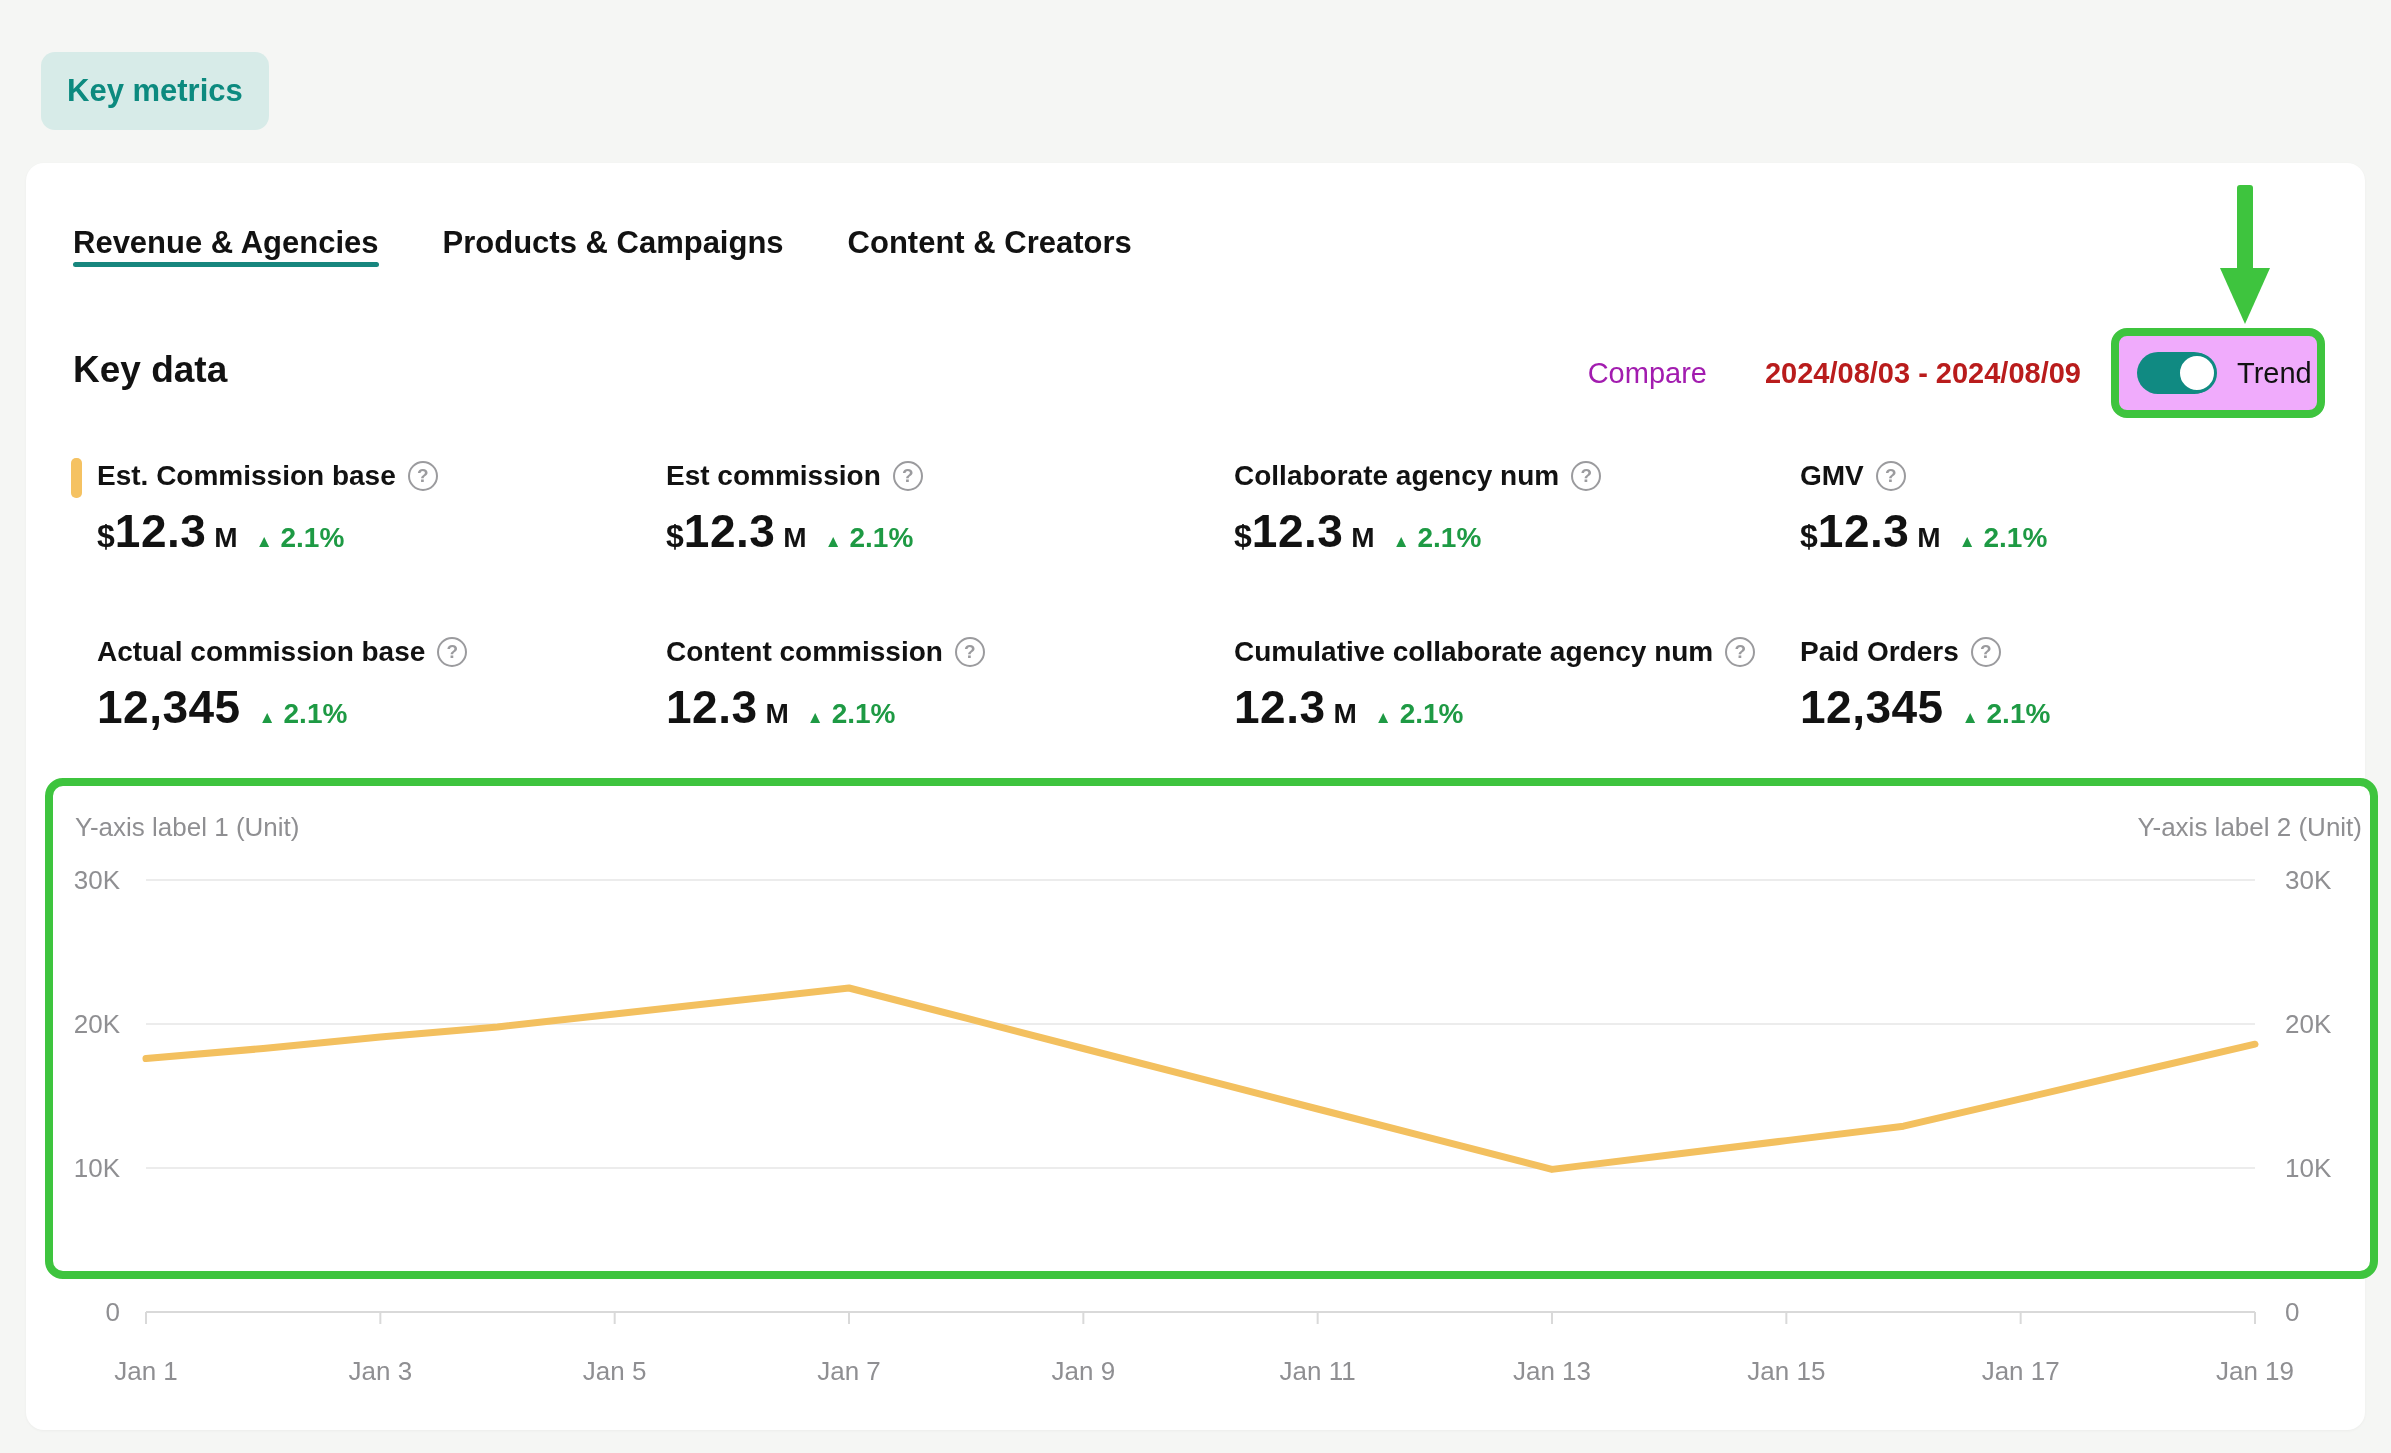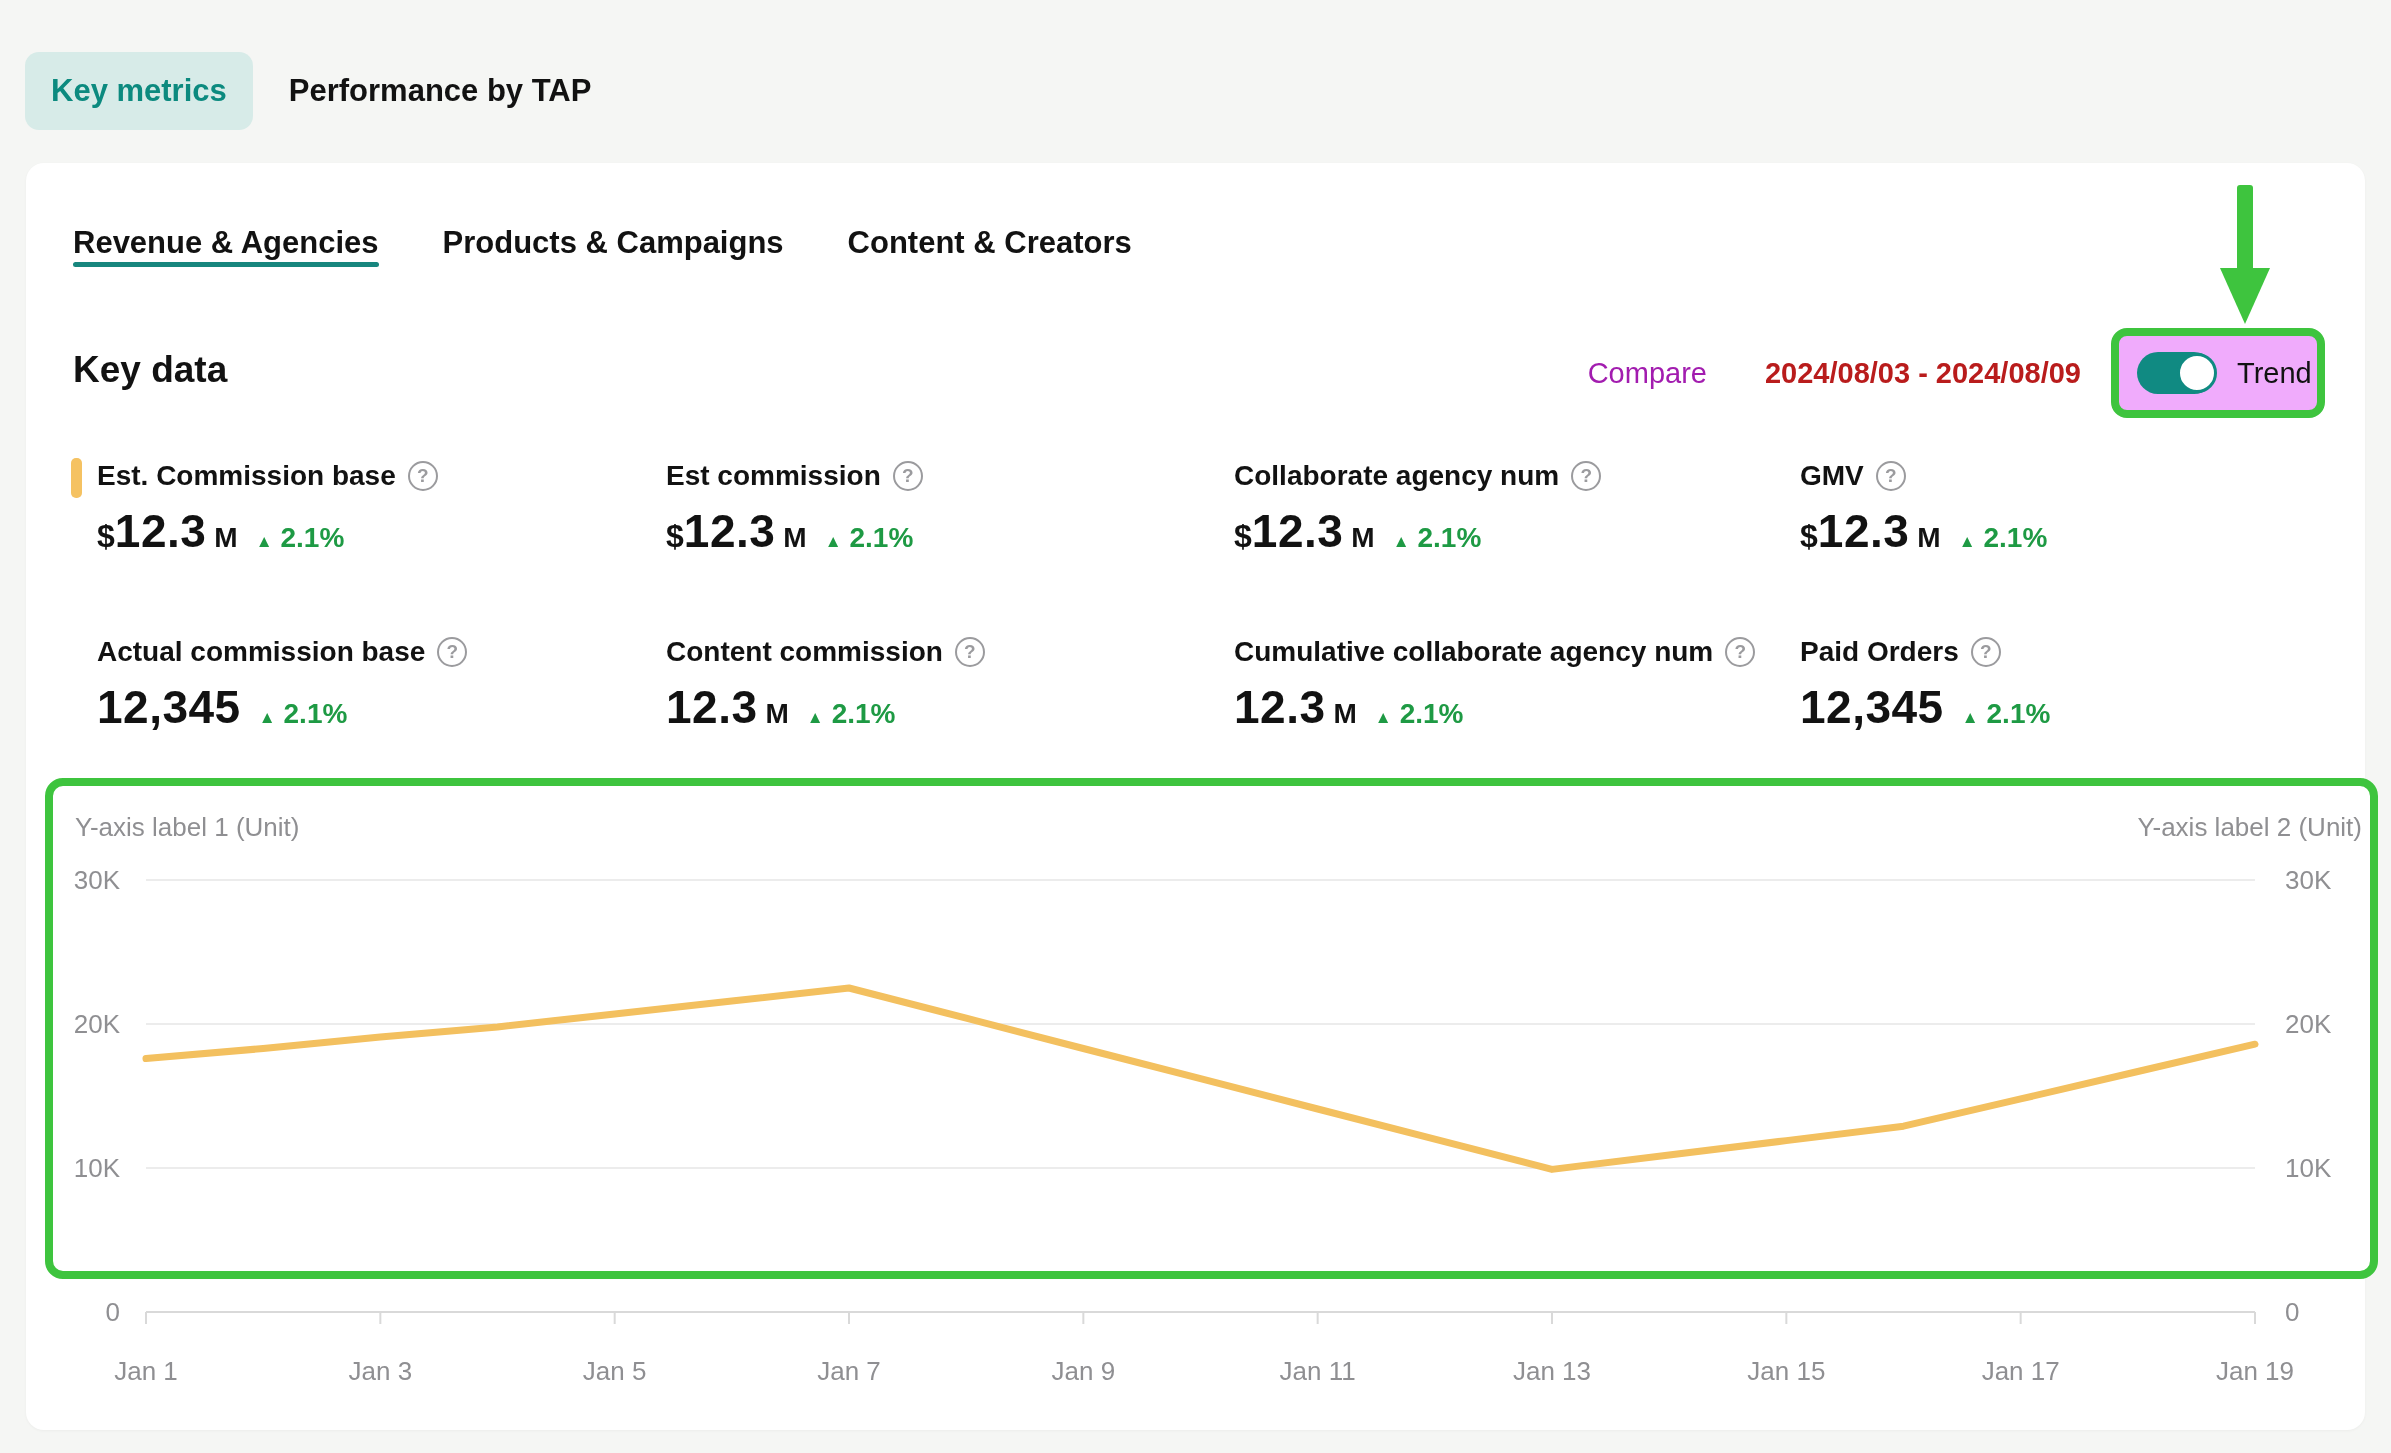--- a/index.html
+++ b/index.html
@@ -6,21 +6,21 @@
   html,body { width:2391px; height:1453px; }
   body {
     font-family:"Liberation Sans", sans-serif;
     background:#f5f6f4;
     color:#121212;
     position:relative;
     overflow:hidden;
   }
   
   .top-tabs { position:absolute; left:25px; top:52px; display:flex; align-items:center; gap:36px; }
-  .top-tab { height:78px; display:flex; align-items:center; padding:0 26px; font-size:31px; font-weight:600; cursor:pointer; }
+  .top-tab { height:78px; display:flex; align-items:center; padding:0 26px; font-size:31px; font-weight:600; cursor:pointer;margin-left:16px; }
   .top-tab.active { background:#D7EBE8; color:#0C8A7F; border-radius:14px; }
   .top-tab.plain { padding:0; color:#121212; }
 
   
   .card {
     position:absolute; left:26px; top:163px; width:2339px; height:1267px;
     background:#ffffff; border-radius:18px; box-shadow:0 1px 3px rgba(0,0,0,0.04);
   }
   
   .card-tabs { position:absolute; left:47px; top:62px; display:flex; gap:64px; }
@@ -80,21 +80,20 @@
   .arrow-head {
     position:absolute; left:2220px; top:268px; width:0; height:0;
     border-left:25px solid transparent; border-right:25px solid transparent; border-top:56px solid #3EC43E;
   }
 </style>
 </head>
 <body>
 
 <div class="top-tabs">
   <div class="top-tab active">Key metrics</div>
-  <div class="top-tab plain">Performance by TAP</div>
 </div>
 
 <div class="card">
 
   <div class="card-tabs">
     <div class="card-tab active">Revenue &amp; Agencies</div>
     <div class="card-tab">Products &amp; Campaigns</div>
     <div class="card-tab">Content &amp; Creators</div>
   </div>
 

